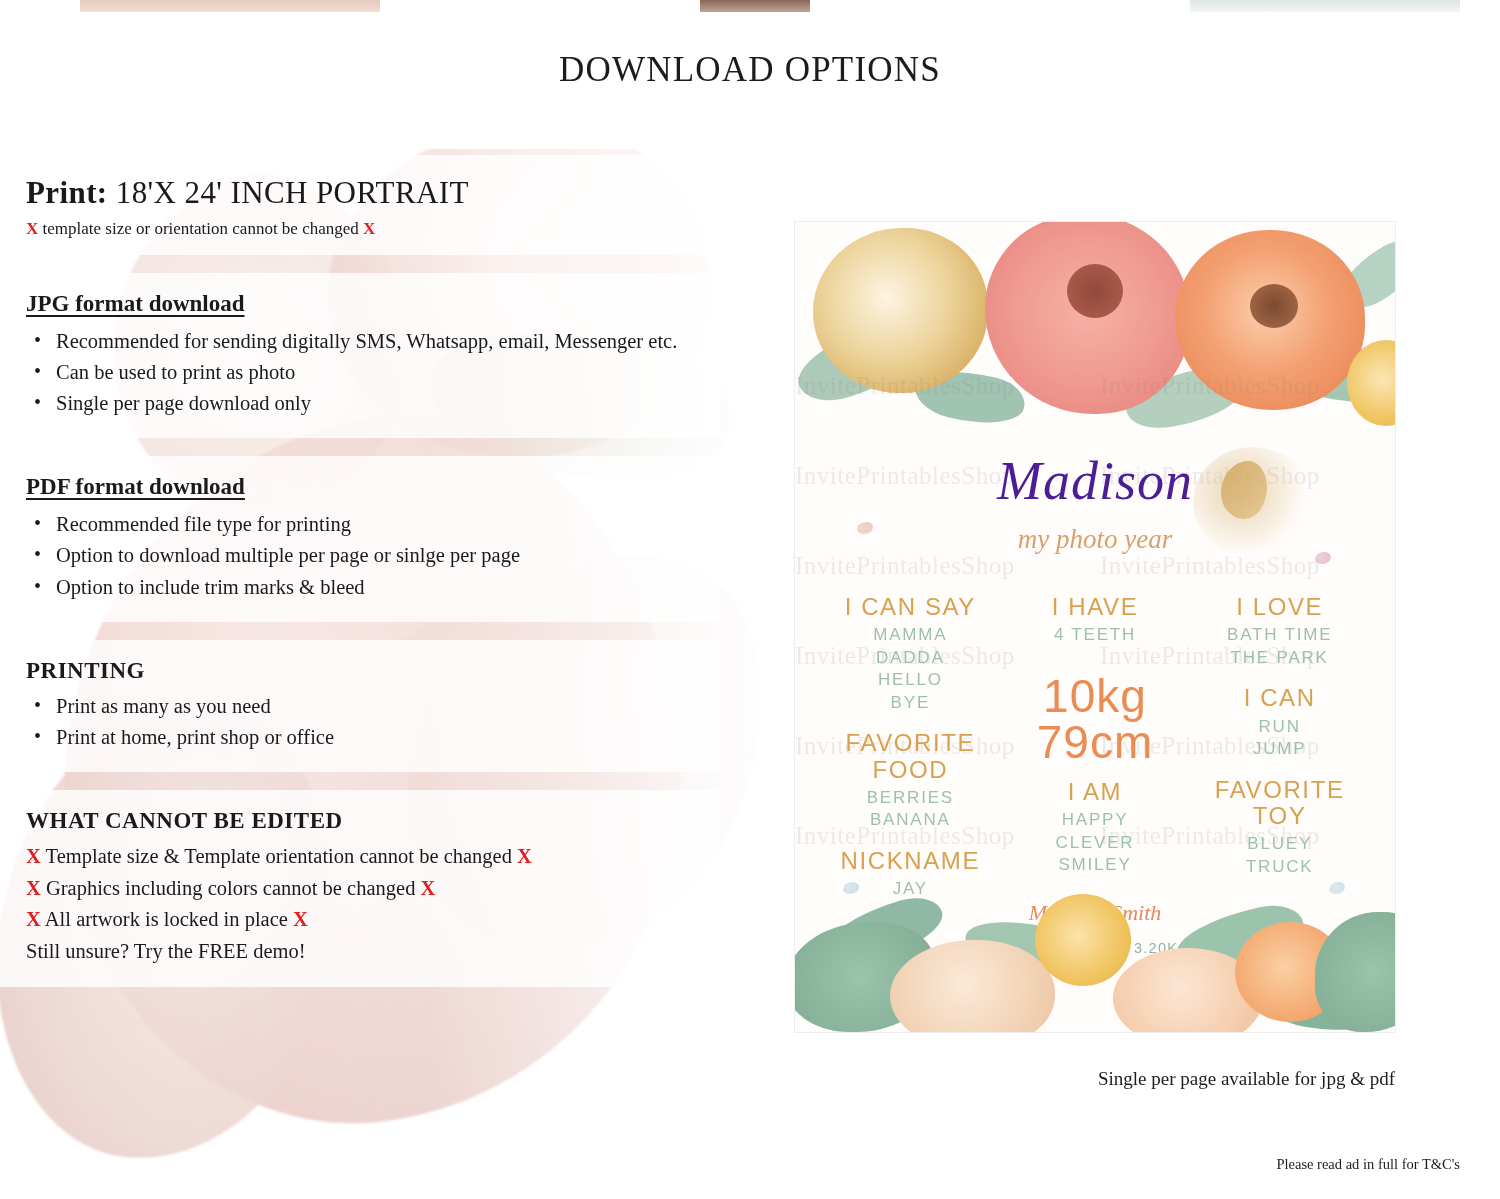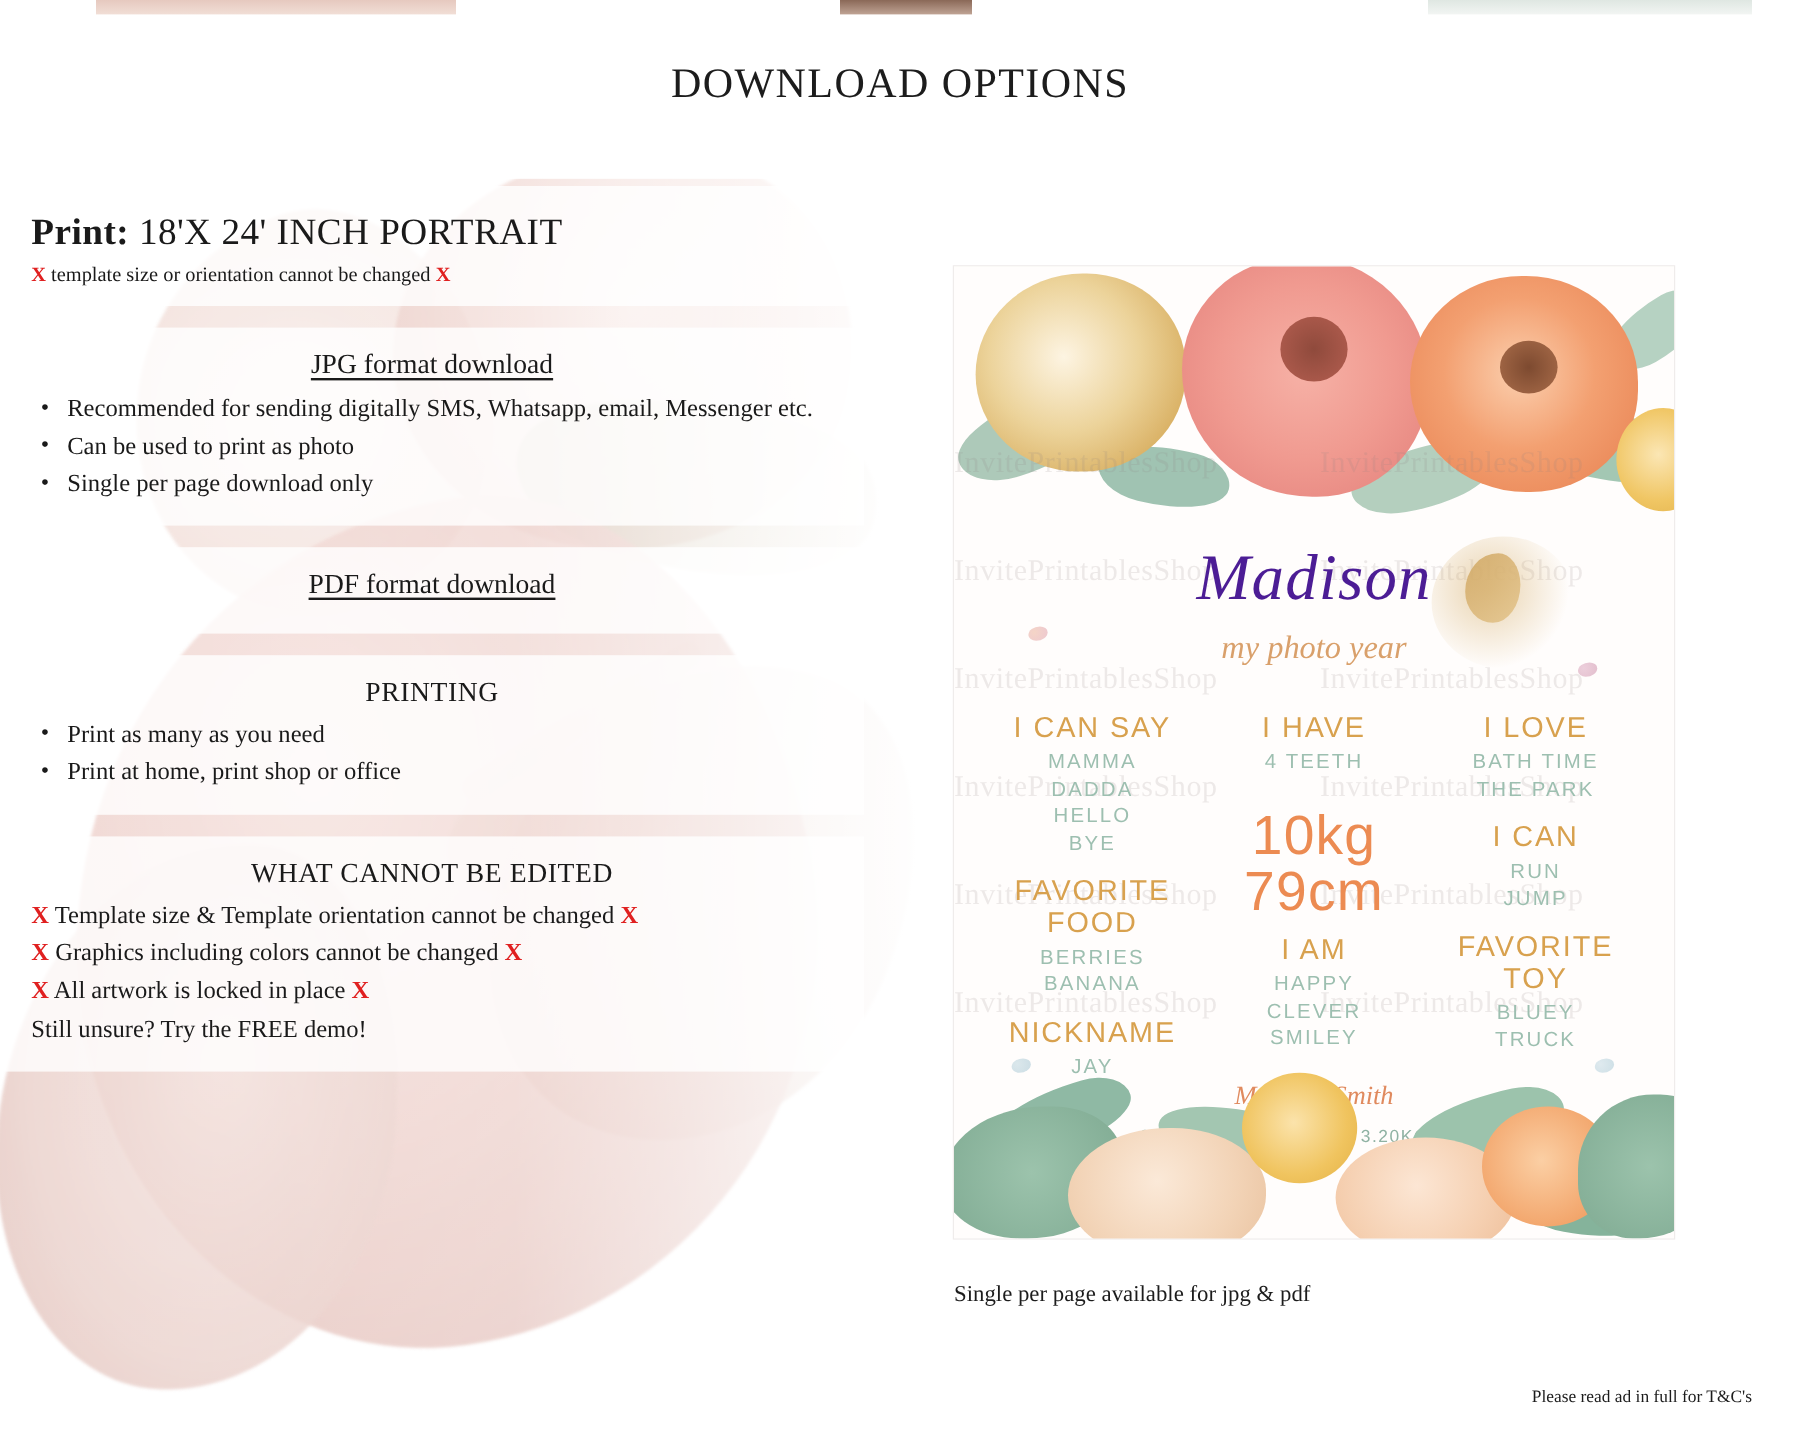--- a/index.html
+++ b/index.html
@@ -99,25 +99,24 @@
   }
   .size-title b { font-weight: 700; }
   .size-note {
     font-size: 17px;
     margin: 0;
   }
   .xmark { color: #e02020; font-weight: 700; }
 
   .panel h3 {
     font-size: 23px;
-    font-weight: 400;
+    font-weight: 700;
     margin: 4px 0 10px 0;
     text-decoration: underline;
     text-underline-offset: 4px;
-    text-align: center;
   }
   .panel ul {
     margin: 0;
     padding-left: 26px;
     list-style: none;
   }
   .panel ul li {
     font-size: 20.5px;
     line-height: 1.42;
     position: relative;
@@ -293,21 +292,21 @@
   }
   .b1 { left: 62px;  top: 300px; }
   .b2 { left: 520px; top: 330px; background: radial-gradient(circle at 30% 40%, #e6bfd0, #d9a9bd); }
   .b3 { left: 48px;  top: 660px; background: radial-gradient(circle at 30% 40%, #cfe0e6, #b9d2dc); }
   .b4 { left: 534px; top: 660px; background: radial-gradient(circle at 30% 40%, #d4e3ea, #bcd5de); }
 
   .poster-caption {
     position: absolute;
     left: 795px; top: 1068px;
     width: 600px;
-    text-align: left;
+    text-align: right;
     font-size: 19px;
     color: #1c1c1c;
   }
   .tandc {
     position: absolute;
     right: 40px; bottom: 26px;
     font-size: 14.5px;
     color: #1c1c1c;
   }
 </style>
@@ -354,20 +353,25 @@
     <h3>JPG format download</h3>
     <ul>
       <li>Recommended for sending digitally SMS, Whatsapp, email, Messenger etc.</li>
       <li>Can be used to print as photo</li>
       <li>Single per page download only</li>
     </ul>
   </div>
 
   <div class="panel">
     <h3>PDF format download</h3>
+    <ul>
+      <li>Recommended file type for printing</li>
+      <li>Option to download multiple per page or sinlge per page</li>
+      <li>Option to include trim marks &amp; bleed</li>
+    </ul>
   </div>
 
   <div class="panel">
     <h3 class="caps">PRINTING</h3>
     <ul>
       <li>Print as many as you need</li>
       <li>Print at home, print shop or office</li>
     </ul>
   </div>
 

